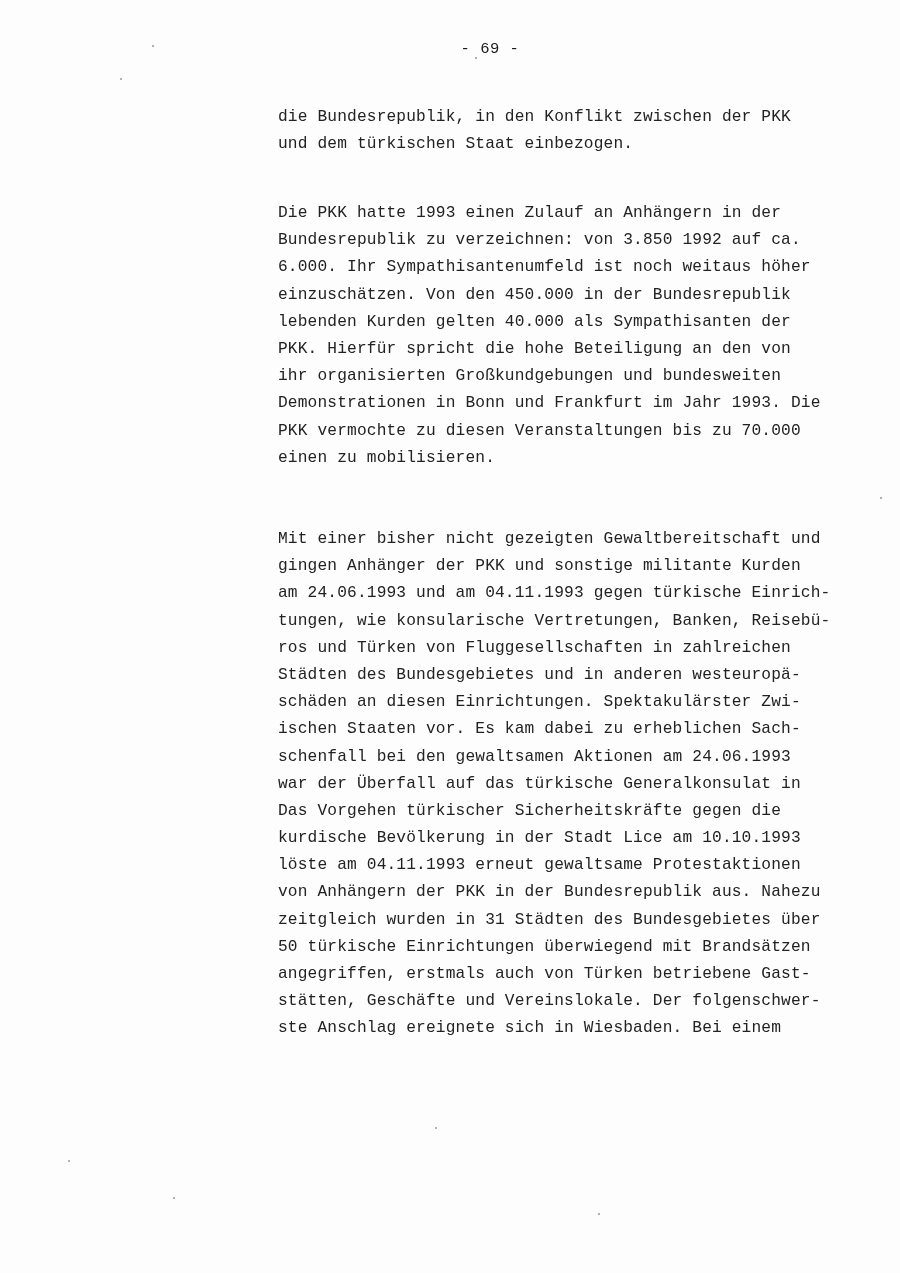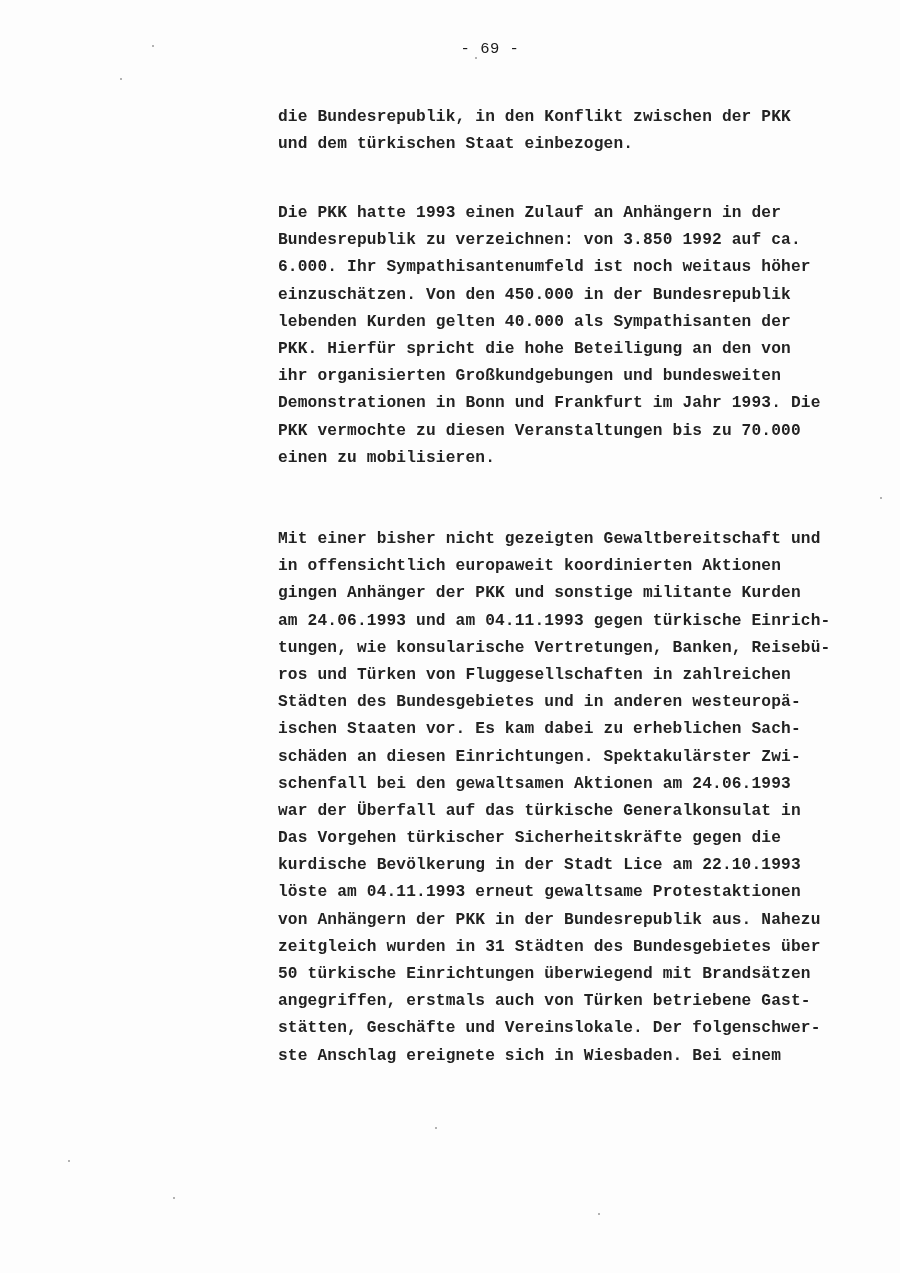--- a/index.html
+++ b/index.html
@@ -20,21 +20,21 @@
     letter-spacing: 0.5px;
   }
   .block { position: absolute; left: 278px; }
   .line {
     display: block;
     height: 27.2px;
     line-height: 27.2px;
     font-size: 16.2px;
     white-space: pre;
     letter-spacing: 0.15px;
-    font-weight: bold;
+    font-weight: normal;
     color: #222;
   }
   .speck { position: absolute; width: 2px; height: 2px; background: #999; border-radius: 1px; }
 </style>
 </head>
 <body>
 
 <div class="page-number">- 69 -</div>
 
 <div class="block" style="top:104px;">
@@ -50,32 +50,31 @@
   <span class="line">lebenden Kurden gelten 40.000 als Sympathisanten der</span>
   <span class="line">PKK. Hierfür spricht die hohe Beteiligung an den von</span>
   <span class="line">ihr organisierten Großkundgebungen und bundesweiten</span>
   <span class="line">Demonstrationen in Bonn und Frankfurt im Jahr 1993. Die</span>
   <span class="line">PKK vermochte zu diesen Veranstaltungen bis zu 70.000</span>
   <span class="line">einen zu mobilisieren.</span>
 </div>
 
 <div class="block" style="top:526px;">
   <span class="line">Mit einer bisher nicht gezeigten Gewaltbereitschaft und</span>
-  <span class="line">in offensichtlich europaweit koordinierten Aktionen</span>
   <span class="line">gingen Anhänger der PKK und sonstige militante Kurden</span>
   <span class="line">am 24.06.1993 und am 04.11.1993 gegen türkische Einrich-</span>
   <span class="line">tungen, wie konsularische Vertretungen, Banken, Reisebü-</span>
   <span class="line">ros und Türken von Fluggesellschaften in zahlreichen</span>
   <span class="line">Städten des Bundesgebietes und in anderen westeuropä-</span>
+  <span class="line">schäden an diesen Einrichtungen. Spektakulärster Zwi-</span>
   <span class="line">ischen Staaten vor. Es kam dabei zu erheblichen Sach-</span>
-  <span class="line">schäden an diesen Einrichtungen. Spektakulärster Zwi-</span>
   <span class="line">schenfall bei den gewaltsamen Aktionen am 24.06.1993</span>
   <span class="line">war der Überfall auf das türkische Generalkonsulat in</span>
   <span class="line">Das Vorgehen türkischer Sicherheitskräfte gegen die</span>
-  <span class="line">kurdische Bevölkerung in der Stadt Lice am 22.10.1993</span>
+  <span class="line">kurdische Bevölkerung in der Stadt Lice am 10.10.1993</span>
   <span class="line">löste am 04.11.1993 erneut gewaltsame Protestaktionen</span>
   <span class="line">von Anhängern der PKK in der Bundesrepublik aus. Nahezu</span>
   <span class="line">zeitgleich wurden in 31 Städten des Bundesgebietes über</span>
   <span class="line">50 türkische Einrichtungen überwiegend mit Brandsätzen</span>
   <span class="line">angegriffen, erstmals auch von Türken betriebene Gast-</span>
   <span class="line">stätten, Geschäfte und Vereinslokale. Der folgenschwer-</span>
   <span class="line">ste Anschlag ereignete sich in Wiesbaden. Bei einem</span>
 </div>
 
 <span class="speck" style="left:152px;top:45px;"></span>

